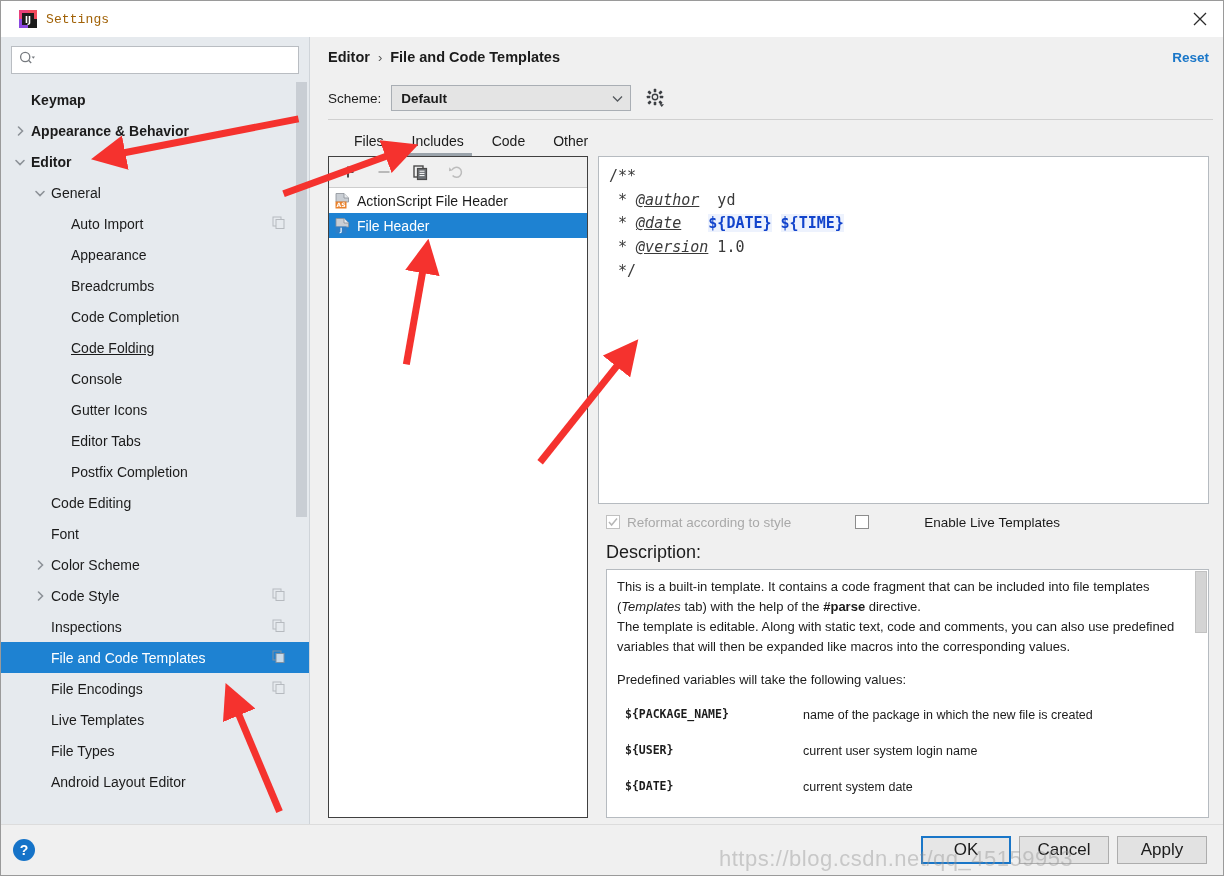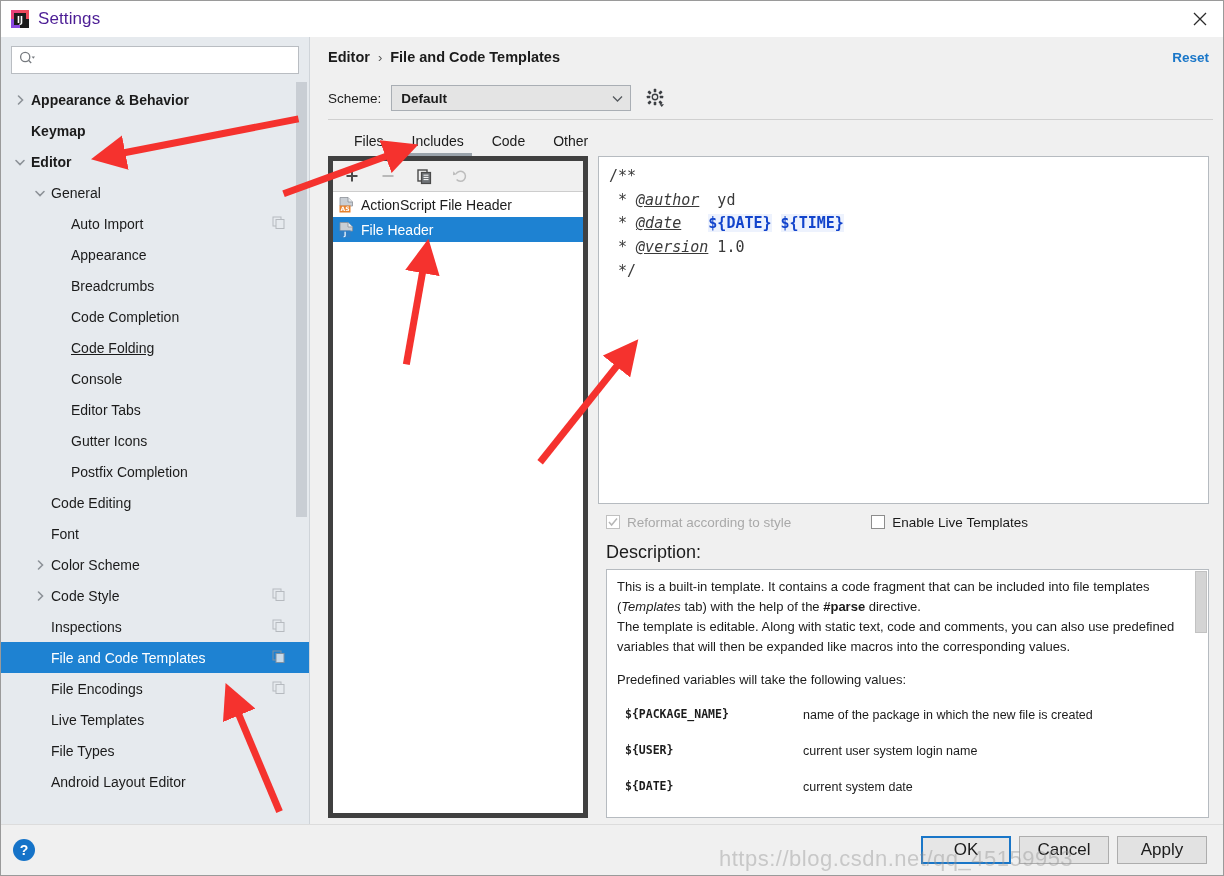--- a/index.html
+++ b/index.html
@@ -28,34 +28,35 @@
     flex-direction: column;
   }
 
   
   #titlebar {
     height: 36px;
     min-height: 36px;
     background: #ffffff;
     display: flex;
     align-items: center;
-    padding-left: 10px;
+    padding-left: 18px;
     position: relative;
     text-align: center;
   }
   #app-logo {
     width: 18px; height: 18px;
     margin-right: 9px;
     flex: 0 0 auto;
     position: relative;
   }
   #title-text {
-    font-size: 17px;
-    color: #4c1d95;
+    font-size: 13px;
+    color: #a16207;
     letter-spacing: 0.1px;
+    font-family: Liberation Mono, monospace;
   }
   #close-btn {
     position: absolute;
     right: 0; top: 0;
     width: 46px; height: 36px;
     display: flex; align-items: center; justify-content: center;
   }
   #close-btn svg { display:block; }
 
   
@@ -238,21 +239,21 @@
     min-height: 0;
     padding-bottom: 6px;
     gap: 10px;
   }
 
   
   #list-panel {
     width: 260px;
     min-width: 260px;
     background: #404040;
-    border: 5px solid #404040;
+    border: 1px solid #404040;
     display: flex;
     flex-direction: column;
     box-sizing: border-box;
   }
   #list-toolbar {
     height: 30px;
     min-height: 30px;
     background: #f0f0f0;
     border-bottom: 1px solid #cdcdcd;
     display: flex;
@@ -313,21 +314,21 @@
     border: 1px solid #8d8d8d;
     background: #fff;
     box-sizing: border-box;
     margin-right: 7px;
     position: relative;
     flex: 0 0 auto;
   }
   .cb-box.disabled { border-color: #c0c0c0; }
   .cb-label { font-size: 13.5px; color: #1b1b1b; }
   .cb-label.disabled { color: #a9a9a9; }
-  #cb-live-wrap { margin-left: 80px; }
+  #cb-live-wrap { margin-left: 64px; gap: 48px; }
 
   #desc-title {
     font-size: 18px;
     color: #1b1b1b;
     padding: 2px 0 6px 8px;
   }
   #desc-box {
     flex: 1;
     min-height: 0;
     background: #ffffff;
@@ -462,30 +463,30 @@
               <path d="M9.7 9.5 L12.2 12" stroke="#75797e" stroke-width="1.3"></path>
               <path d="M12.6 5.4 L16 5.4 L14.3 7.8 Z" fill="#75797e"></path>
             </svg>
           </span>
           <input id="search-input" type="text" placeholder="" style="">
         </div>
       </div>
 
       <div id="tree">
           <div class="tree-row" style="padding-left: 12px;">
+            <span class="twisty empty"></span>
+            <span class="tree-label bold">Keymap</span>
+          </div>
+          <div class="tree-row" style="padding-left: 12px;">
             <span class="twisty">
               <svg width="12" height="12" viewBox="0 0 12 12">
                 <path d="M4.5 2 L8.5 6 L4.5 10" stroke="#8d9298" stroke-width="1.6" fill="none" stroke-linecap="round"></path>
               </svg>
             </span>
             <span class="tree-label bold">Appearance &amp; Behavior</span>
-          </div>
-          <div class="tree-row" style="padding-left: 12px;">
-            <span class="twisty empty"></span>
-            <span class="tree-label bold">Keymap</span>
           </div>
           <div class="tree-row" style="padding-left: 12px;">
             <span class="twisty">
               <svg width="12" height="12" viewBox="0 0 12 12">
                 <path d="M2 4.5 L6 8.5 L10 4.5" stroke="#8d9298" stroke-width="1.6" fill="none" stroke-linecap="round"></path>
               </svg>
             </span>
             <span class="tree-label bold">Editor</span>
           </div>
           <div class="tree-row" style="padding-left: 32px;">
@@ -520,25 +521,25 @@
           <div class="tree-row" style="padding-left: 52px; text-decoration: underline;">
             <span class="twisty empty"></span>
             <span class="tree-label">Code Folding</span>
           </div>
           <div class="tree-row" style="padding-left: 52px;">
             <span class="twisty empty"></span>
             <span class="tree-label">Console</span>
           </div>
           <div class="tree-row" style="padding-left: 52px;">
             <span class="twisty empty"></span>
+            <span class="tree-label">Gutter Icons</span>
+          </div>
+          <div class="tree-row" style="padding-left: 52px;">
+            <span class="twisty empty"></span>
             <span class="tree-label">Editor Tabs</span>
-          </div>
-          <div class="tree-row" style="padding-left: 52px;">
-            <span class="twisty empty"></span>
-            <span class="tree-label">Gutter Icons</span>
           </div>
           <div class="tree-row" style="padding-left: 52px;">
             <span class="twisty empty"></span>
             <span class="tree-label">Postfix Completion</span>
           </div>
           <div class="tree-row" style="padding-left: 32px;">
             <span class="twisty empty"></span>
             <span class="tree-label">Code Editing</span>
           </div>
           <div class="tree-row" style="padding-left: 32px;">

